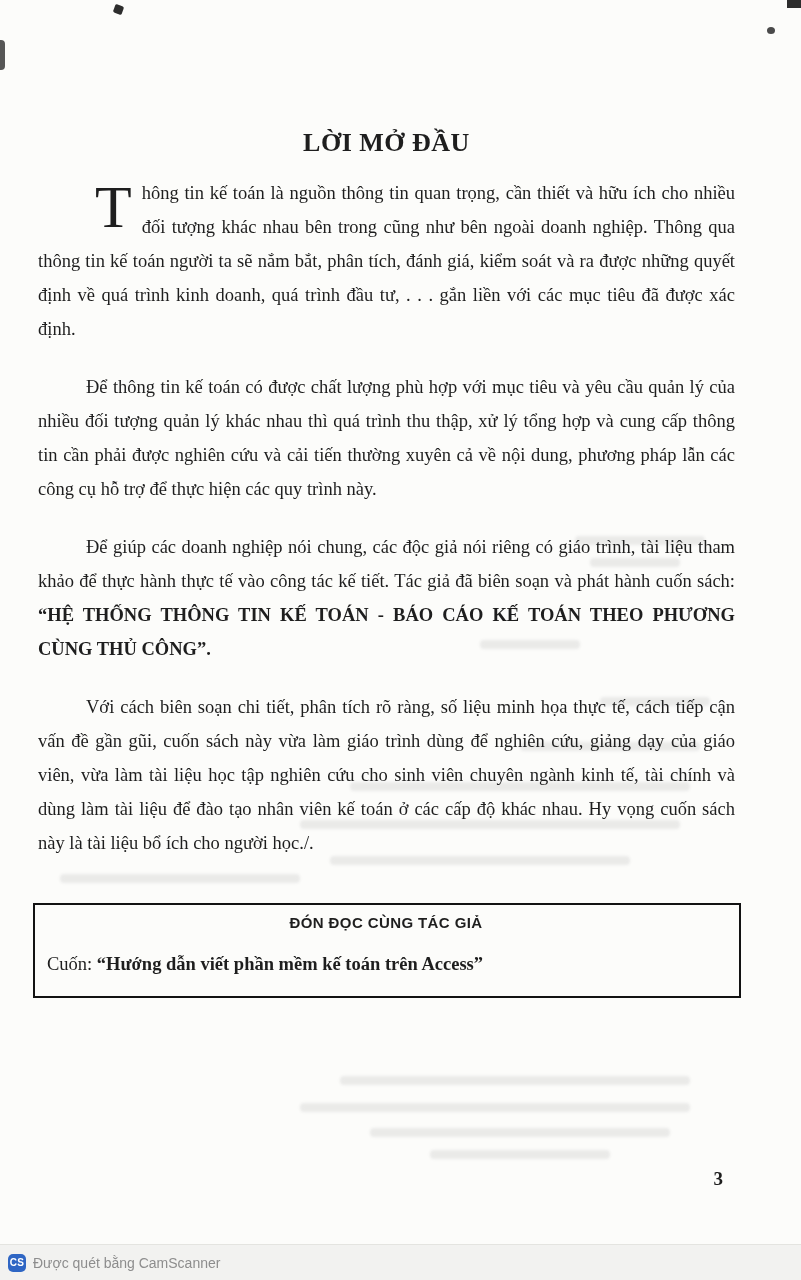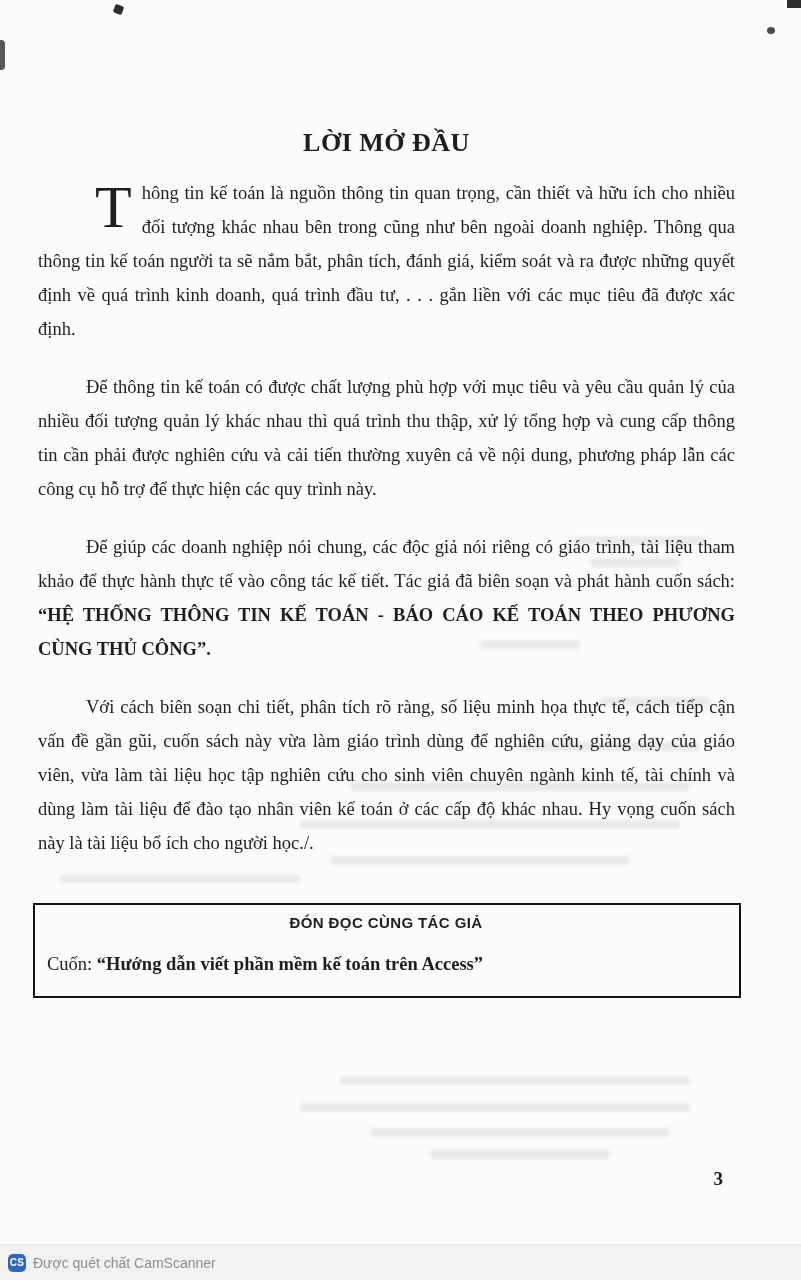--- a/index.html
+++ b/index.html
@@ -117,16 +117,16 @@
 
   <div class="promo-box">
     <div class="promo-title">ĐÓN ĐỌC CÙNG TÁC GIẢ</div>
     <p class="book last"><span>Cuốn: </span><strong>“Hướng dẫn viết phần mềm kế toán trên Access”</strong></p>
   </div>
 
   <div class="page-number">3</div>
 
   <div class="footer">
     <span class="cs-logo">CS</span>
-    <span class="cs-text">Được quét chất CamScanner</span>
+    <span class="cs-text">Được quét bằng CamScanner</span>
   </div>
 
 </div>
 
 </body></html>

